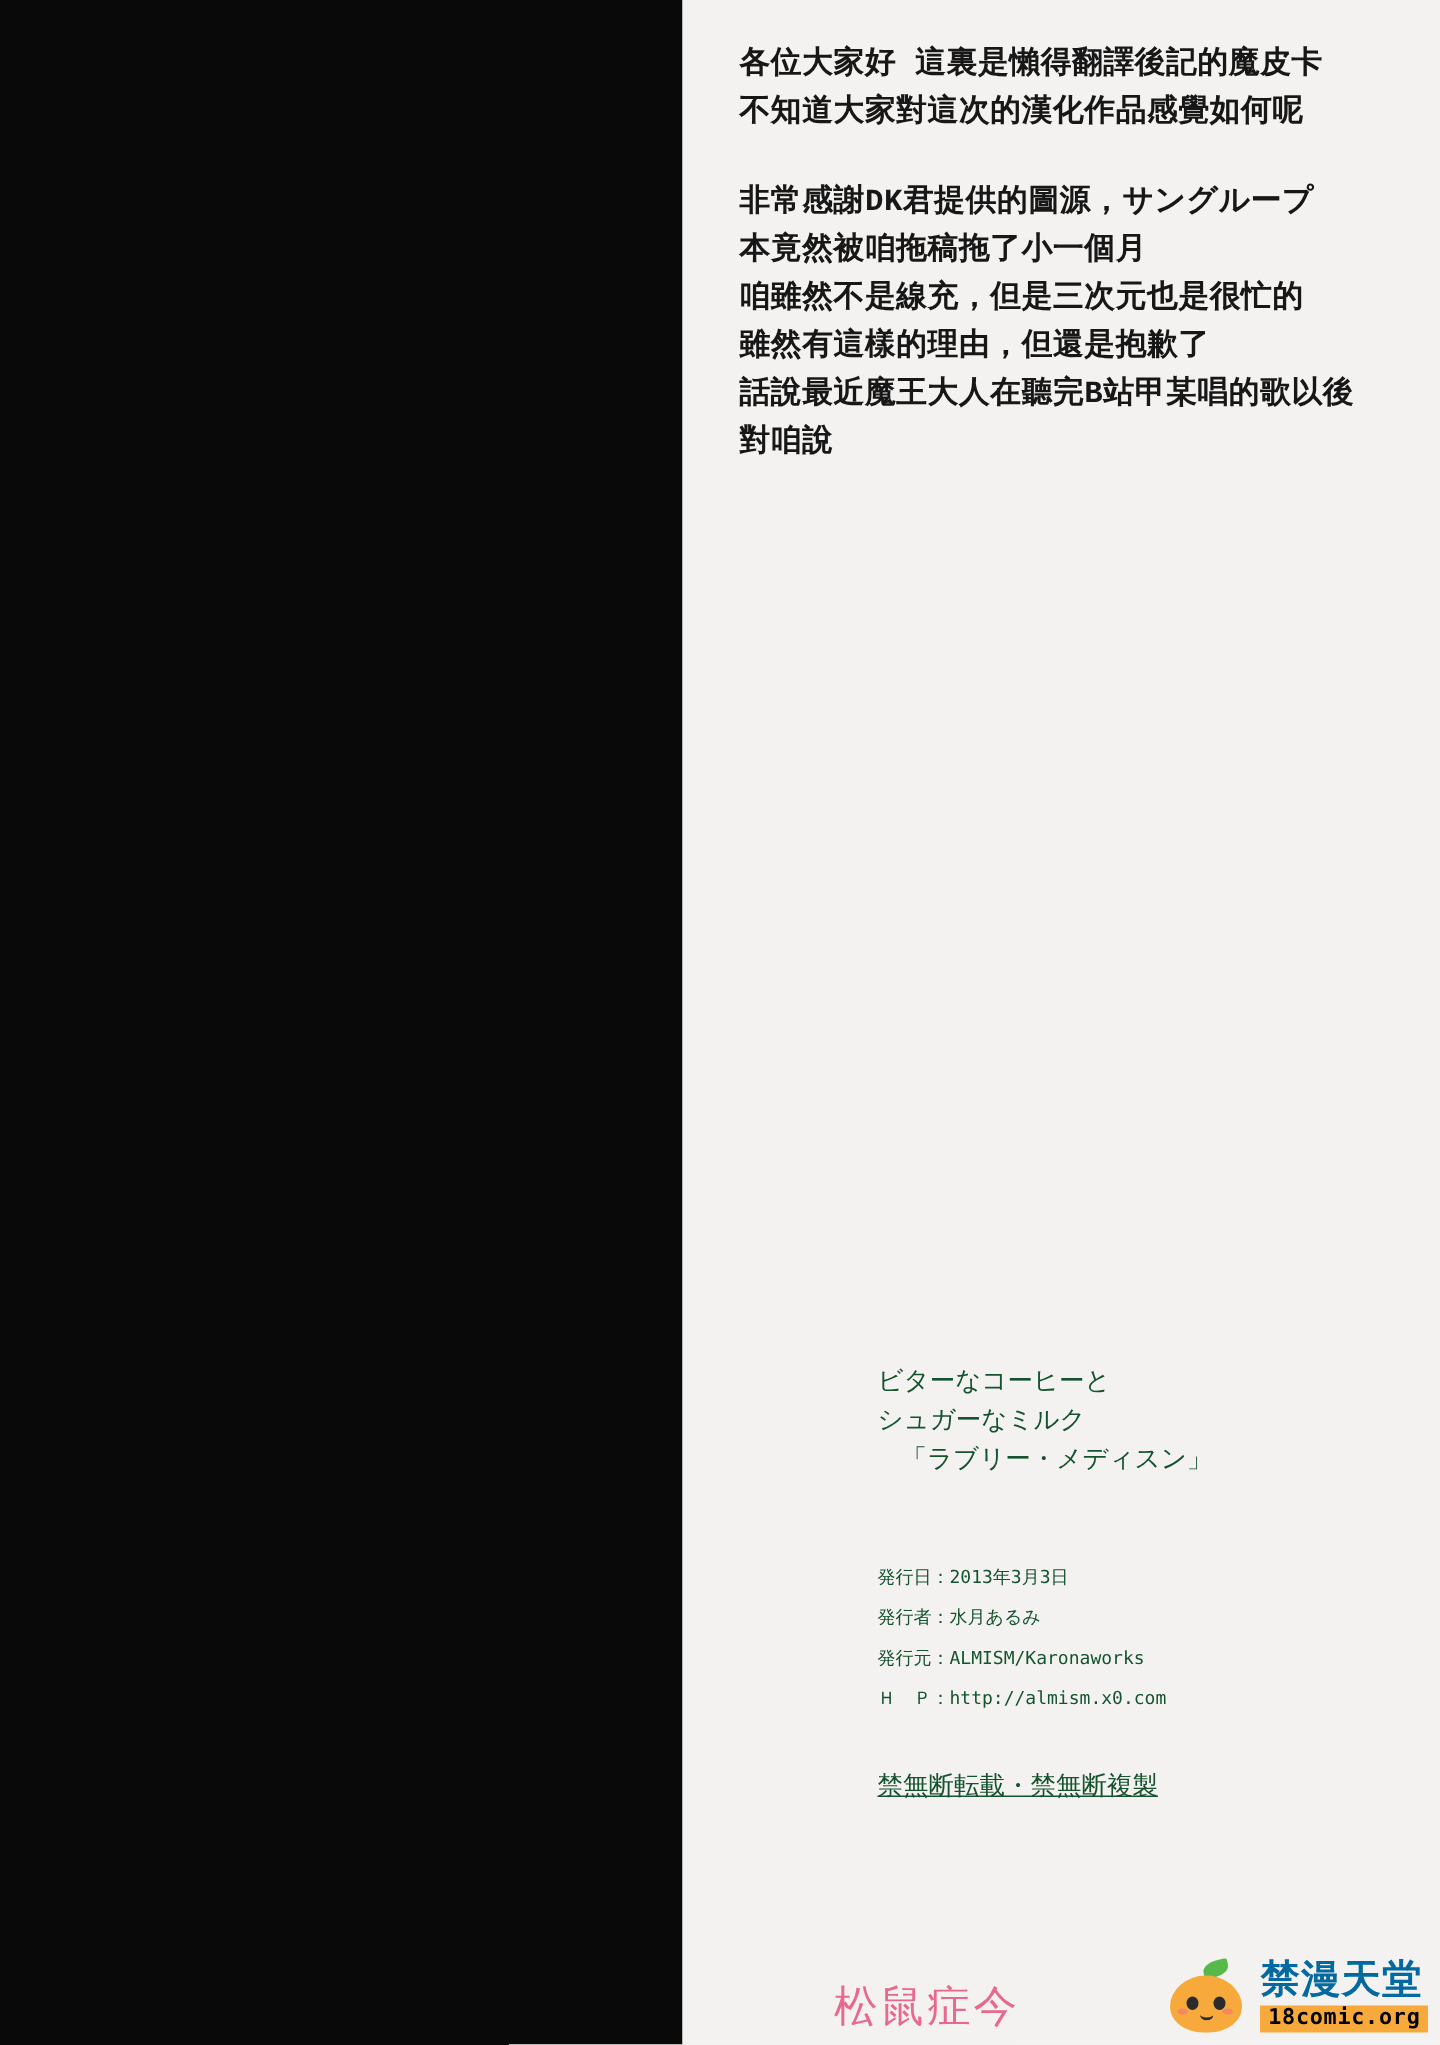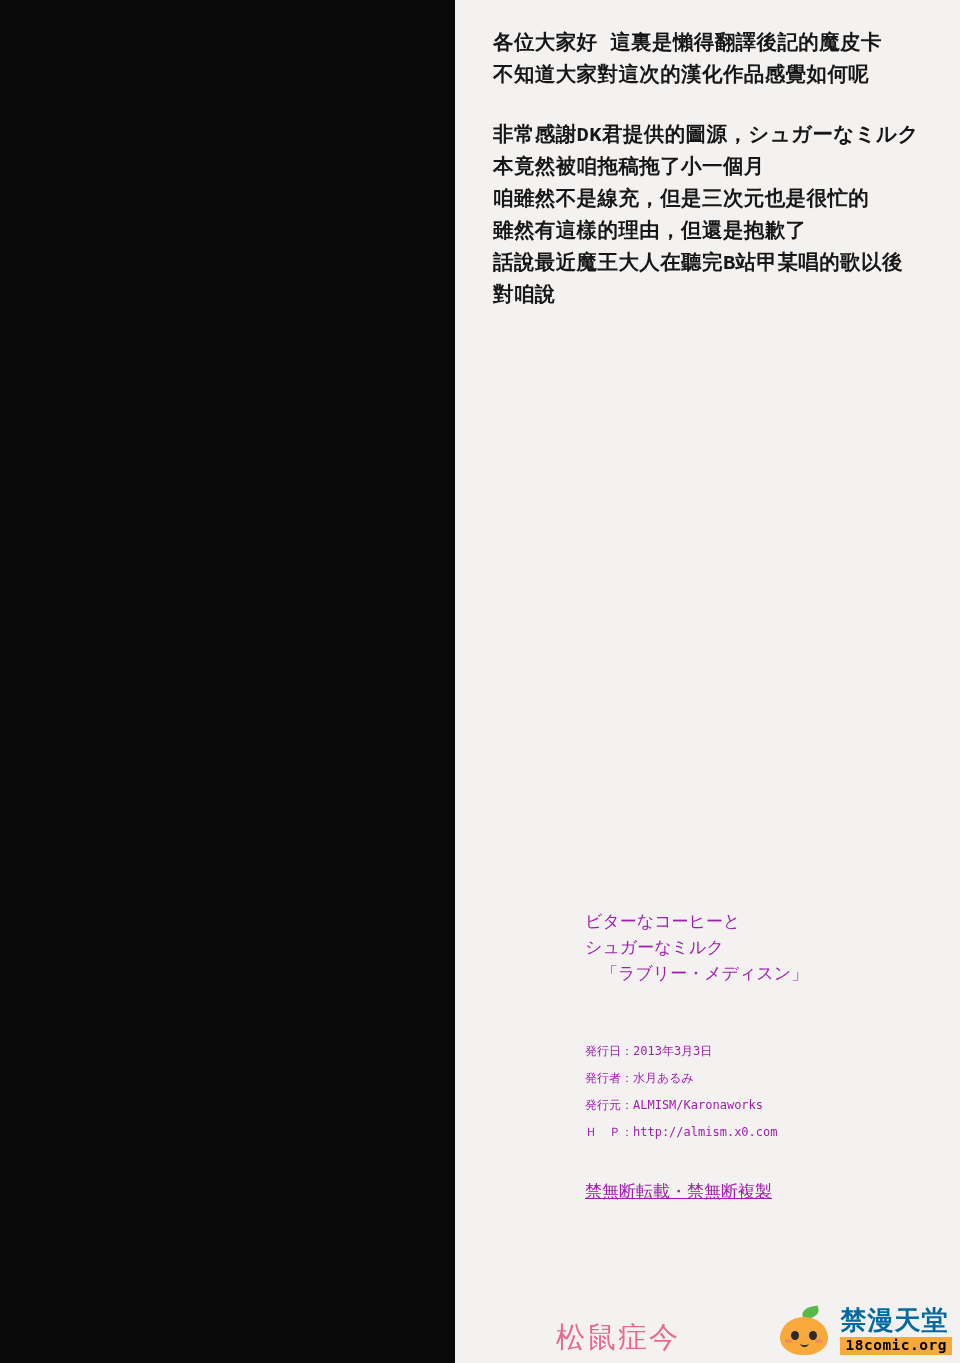--- a/index.html
+++ b/index.html
@@ -61,21 +61,21 @@
     display: block;
     white-space: nowrap;
   }
 
   
   .colophon {
     position: absolute;
     left: 585px;
     top: 908px;
     width: 350px;
-    color: #a21caf;
+    color: #14532d;
     font-family: "DejaVu Sans", sans-serif;
     font-size: 17px;
     line-height: 26px;
   }
   .colophon .title-lines {
     margin-bottom: 52px;
   }
   .colophon .title-lines span {
     display: block;
     white-space: nowrap;
@@ -208,21 +208,21 @@
   <div class="left-panel"></div>
 
   <div class="paper"></div>
 
   <div class="note-block">
     <div class="para">
       <span class="note-line">各位大家好 這裏是懶得翻譯後記的魔皮卡</span>
       <span class="note-line">不知道大家對這次的漢化作品感覺如何呢</span>
     </div>
     <div class="para">
-      <span class="note-line">非常感謝DK君提供的圖源，シュガーなミルク</span>
+      <span class="note-line">非常感謝DK君提供的圖源，サングループ</span>
       <span class="note-line">本竟然被咱拖稿拖了小一個月</span>
       <span class="note-line">咱雖然不是線充，但是三次元也是很忙的</span>
       <span class="note-line">雖然有這樣的理由，但還是抱歉了</span>
       <span class="note-line">話說最近魔王大人在聽完B站甲某唱的歌以後</span>
       <span class="note-line">對咱說</span>
     </div>
   </div>
 
   <div class="colophon">
     <div class="title-lines">

